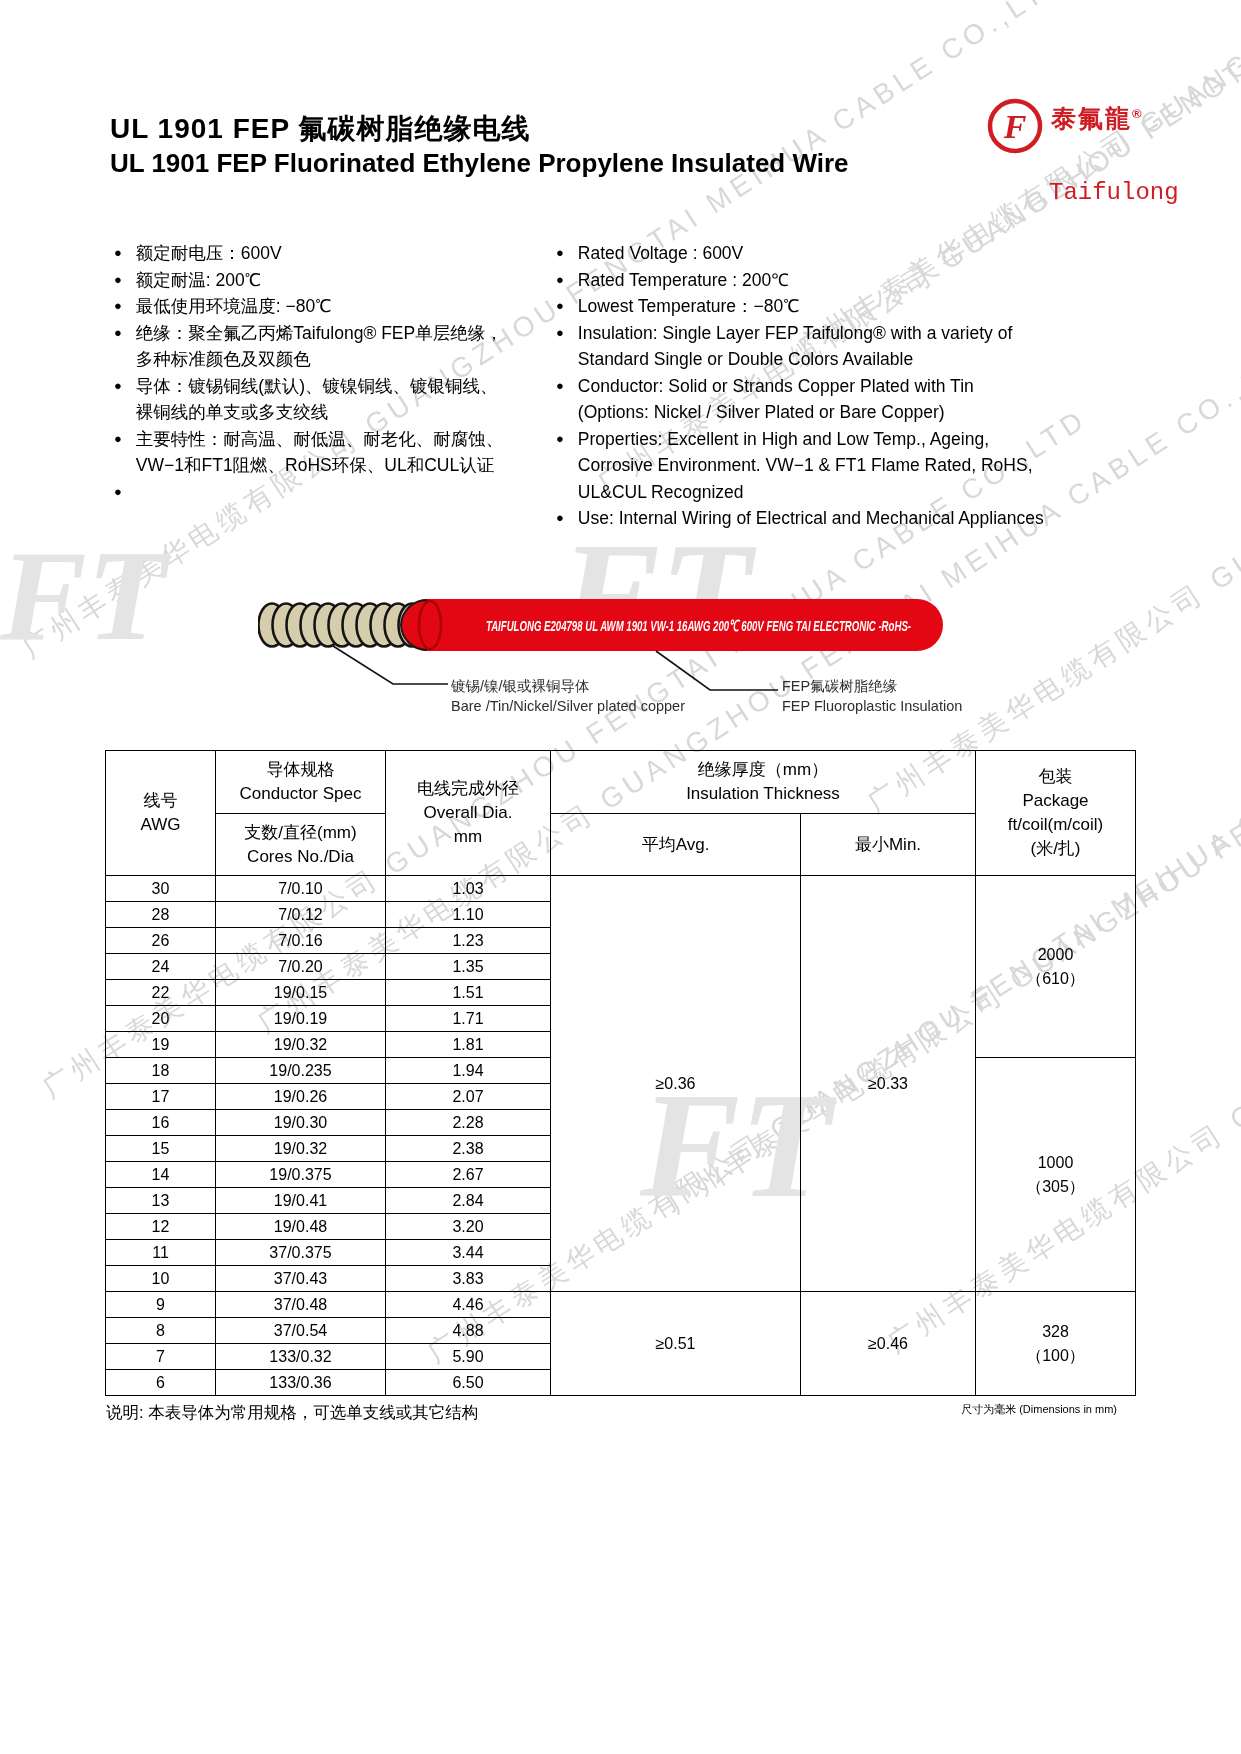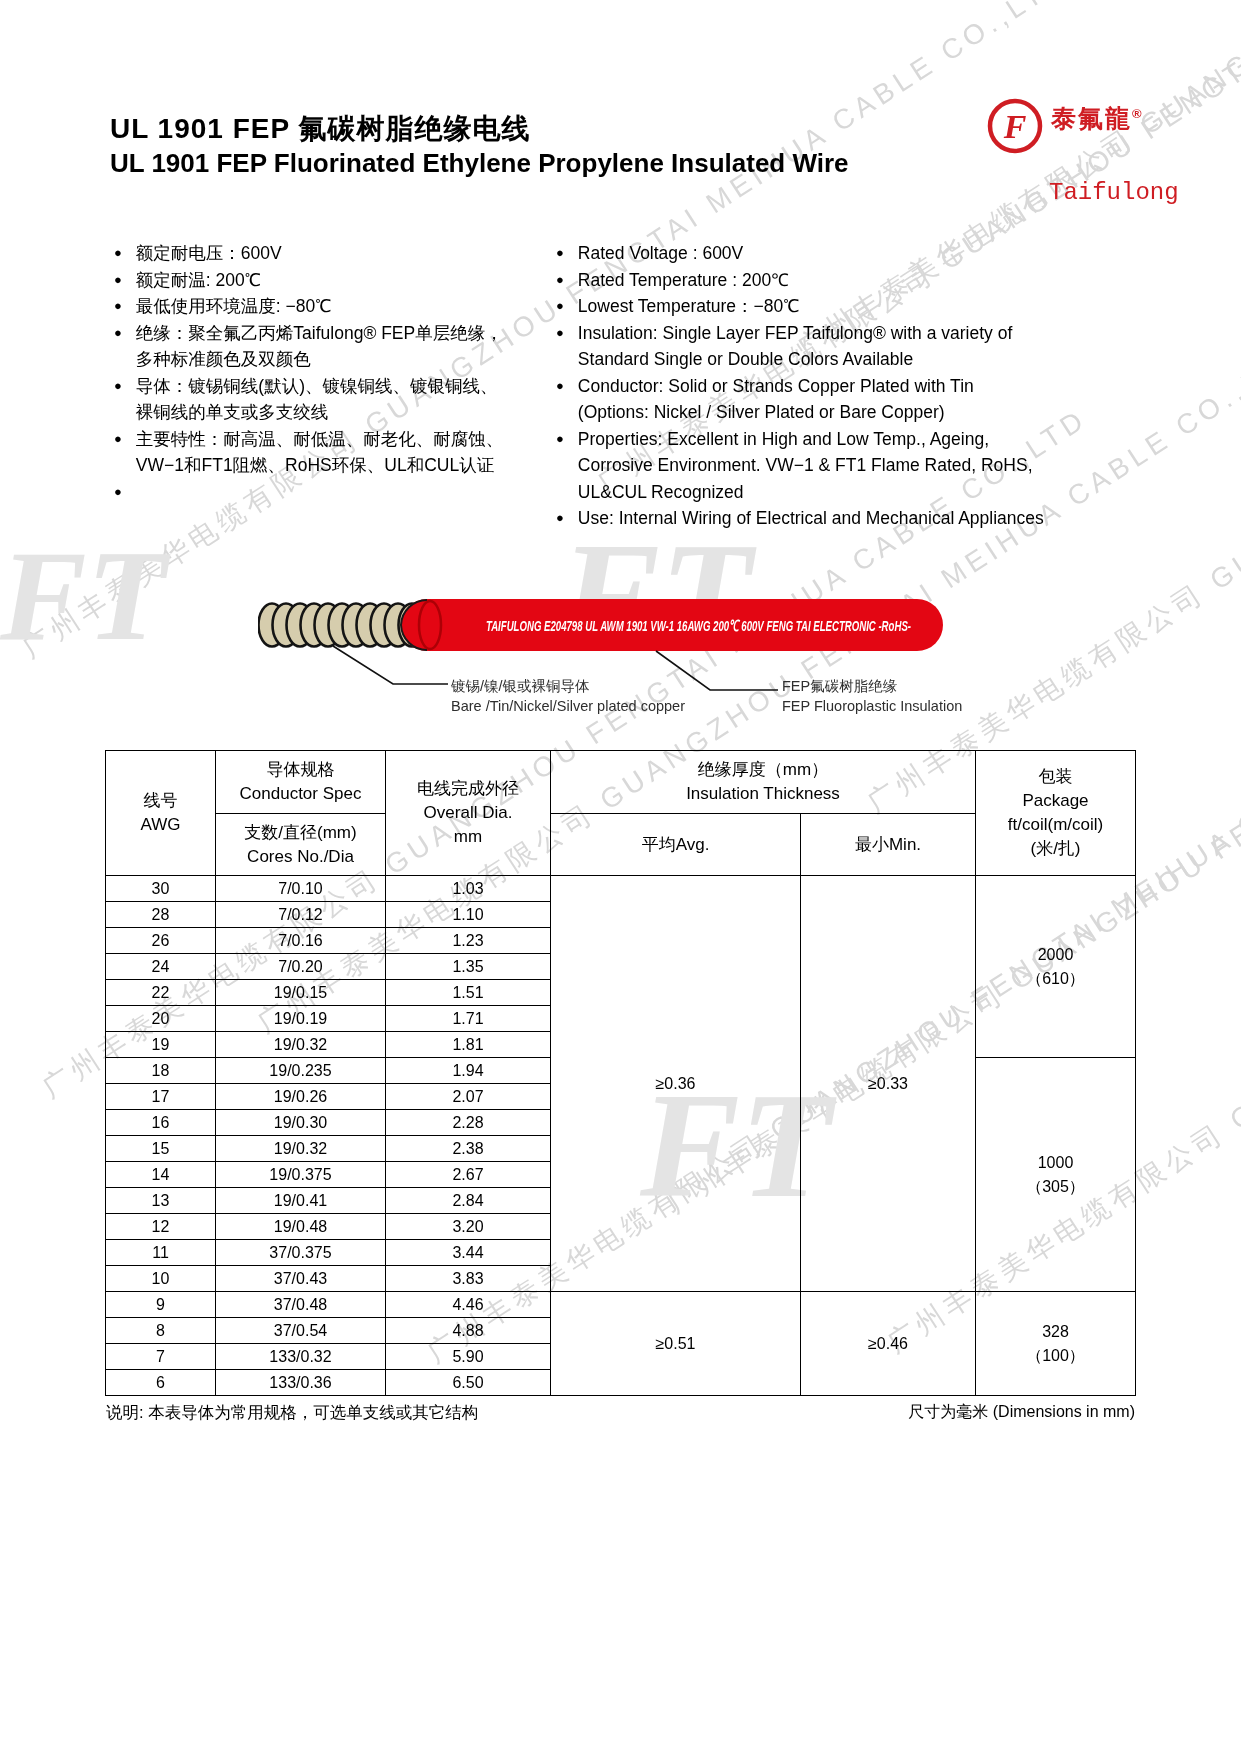--- a/index.html
+++ b/index.html
@@ -45,21 +45,21 @@
     border:1.8px solid #000;font-weight:normal;padding:0;vertical-align:middle;
     font-size:16px;background:transparent;
   }
   .spec-table thead th{font-size:17px;line-height:24px;}
   .spec-table thead tr:first-child{height:63px;}
   .spec-table thead tr:last-child{height:62px;}
   .spec-table tbody tr{height:26px;}
   .pkg-cell{line-height:24px;}
   
   .note-cn{position:absolute;left:106px;top:1402px;font-size:16.5px;}
-  .note-dims{position:absolute;right:106px;top:1402px;font-size:16px;}
+  .note-dims{position:absolute;right:124px;top:1402px;font-size:11px;}
   .note-en{position:absolute;left:106px;top:1433px;font-size:16.5px;}
 </style>
 </head>
 <body>
 
 <div class="page">
 
   <div id="wm-layer">
       <div class="wm" style="left: 15px; top: 635px;">广州丰泰美华电缆有限公司  GUANGZHOU FENGTAI MEIHUA CABLE CO.,LTD</div>
       <div class="wm" style="left: 590px; top: 470px;">广州丰泰美华电缆有限公司  GUANGZHOU FENGTAI MEIHUA CABLE CO.,LTD</div>

